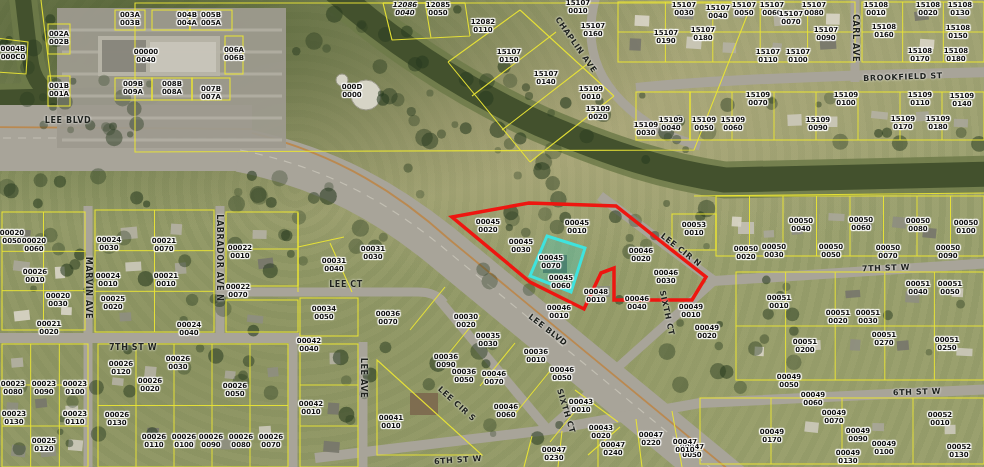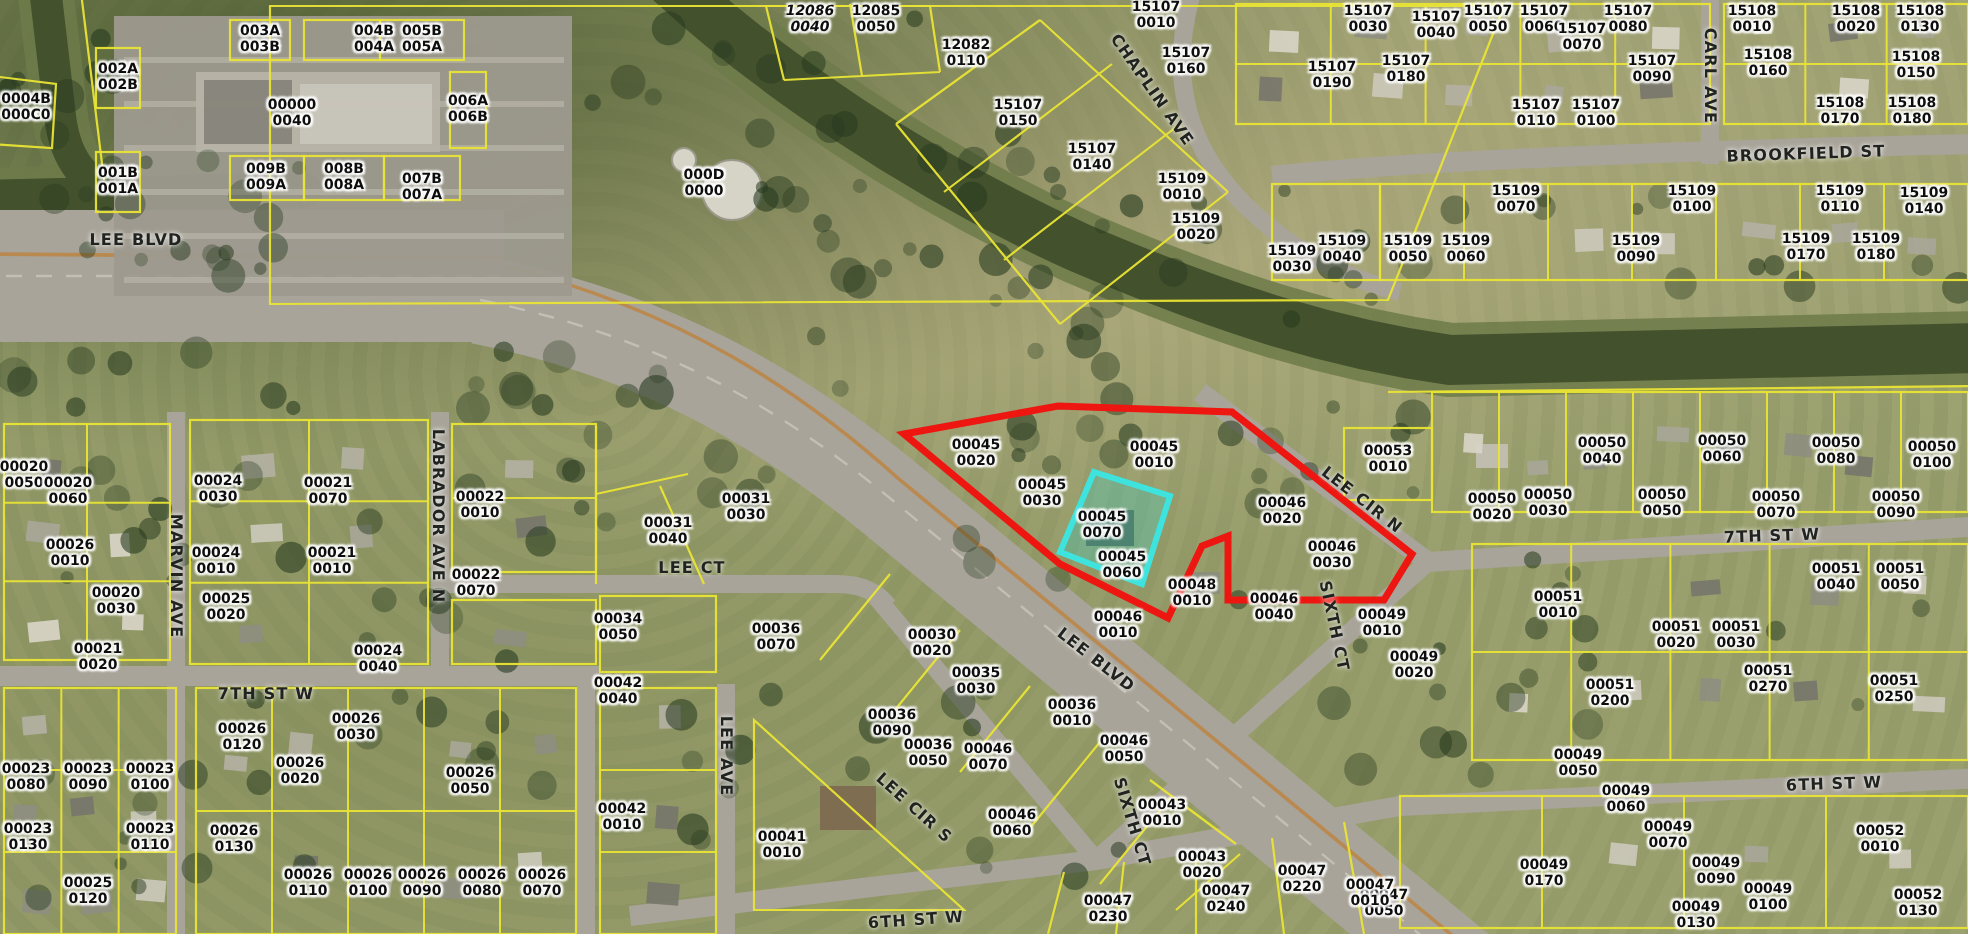--- a/index.html
+++ b/index.html
@@ -578,21 +578,21 @@
       <div class="plabel" style="left: 150px; top: 386px;">00026<br>0020</div>
       <div class="plabel" style="left: 235px; top: 391px;">00026<br>0050</div>
       <div class="plabel" style="left: 117px; top: 420px;">00026<br>0130</div>
       <div class="plabel" style="left: 154px; top: 442px;">00026<br>0110</div>
       <div class="plabel" style="left: 184px; top: 442px;">00026<br>0100</div>
       <div class="plabel" style="left: 211px; top: 442px;">00026<br>0090</div>
       <div class="plabel" style="left: 241px; top: 442px;">00026<br>0080</div>
       <div class="plabel" style="left: 271px; top: 442px;">00026<br>0070</div>
       <div class="plabel" style="left: 334px; top: 266px;">00031<br>0040</div>
       <div class="plabel" style="left: 373px; top: 254px;">00031<br>0030</div>
-      <div class="plabel" style="left: 309px; top: 314px;">00034<br>0050</div>
+      <div class="plabel" style="left: 324px; top: 314px;">00034<br>0050</div>
       <div class="plabel" style="left: 388px; top: 319px;">00036<br>0070</div>
       <div class="plabel" style="left: 466px; top: 322px;">00030<br>0020</div>
       <div class="plabel" style="left: 488px; top: 341px;">00035<br>0030</div>
       <div class="plabel" style="left: 536px; top: 357px;">00036<br>0010</div>
       <div class="plabel" style="left: 446px; top: 362px;">00036<br>0090</div>
       <div class="plabel" style="left: 464px; top: 377px;">00036<br>0050</div>
       <div class="plabel" style="left: 494px; top: 379px;">00046<br>0070</div>
       <div class="plabel" style="left: 391px; top: 423px;">00041<br>0010</div>
       <div class="plabel" style="left: 309px; top: 346px;">00042<br>0040</div>
       <div class="plabel" style="left: 311px; top: 409px;">00042<br>0010</div>

